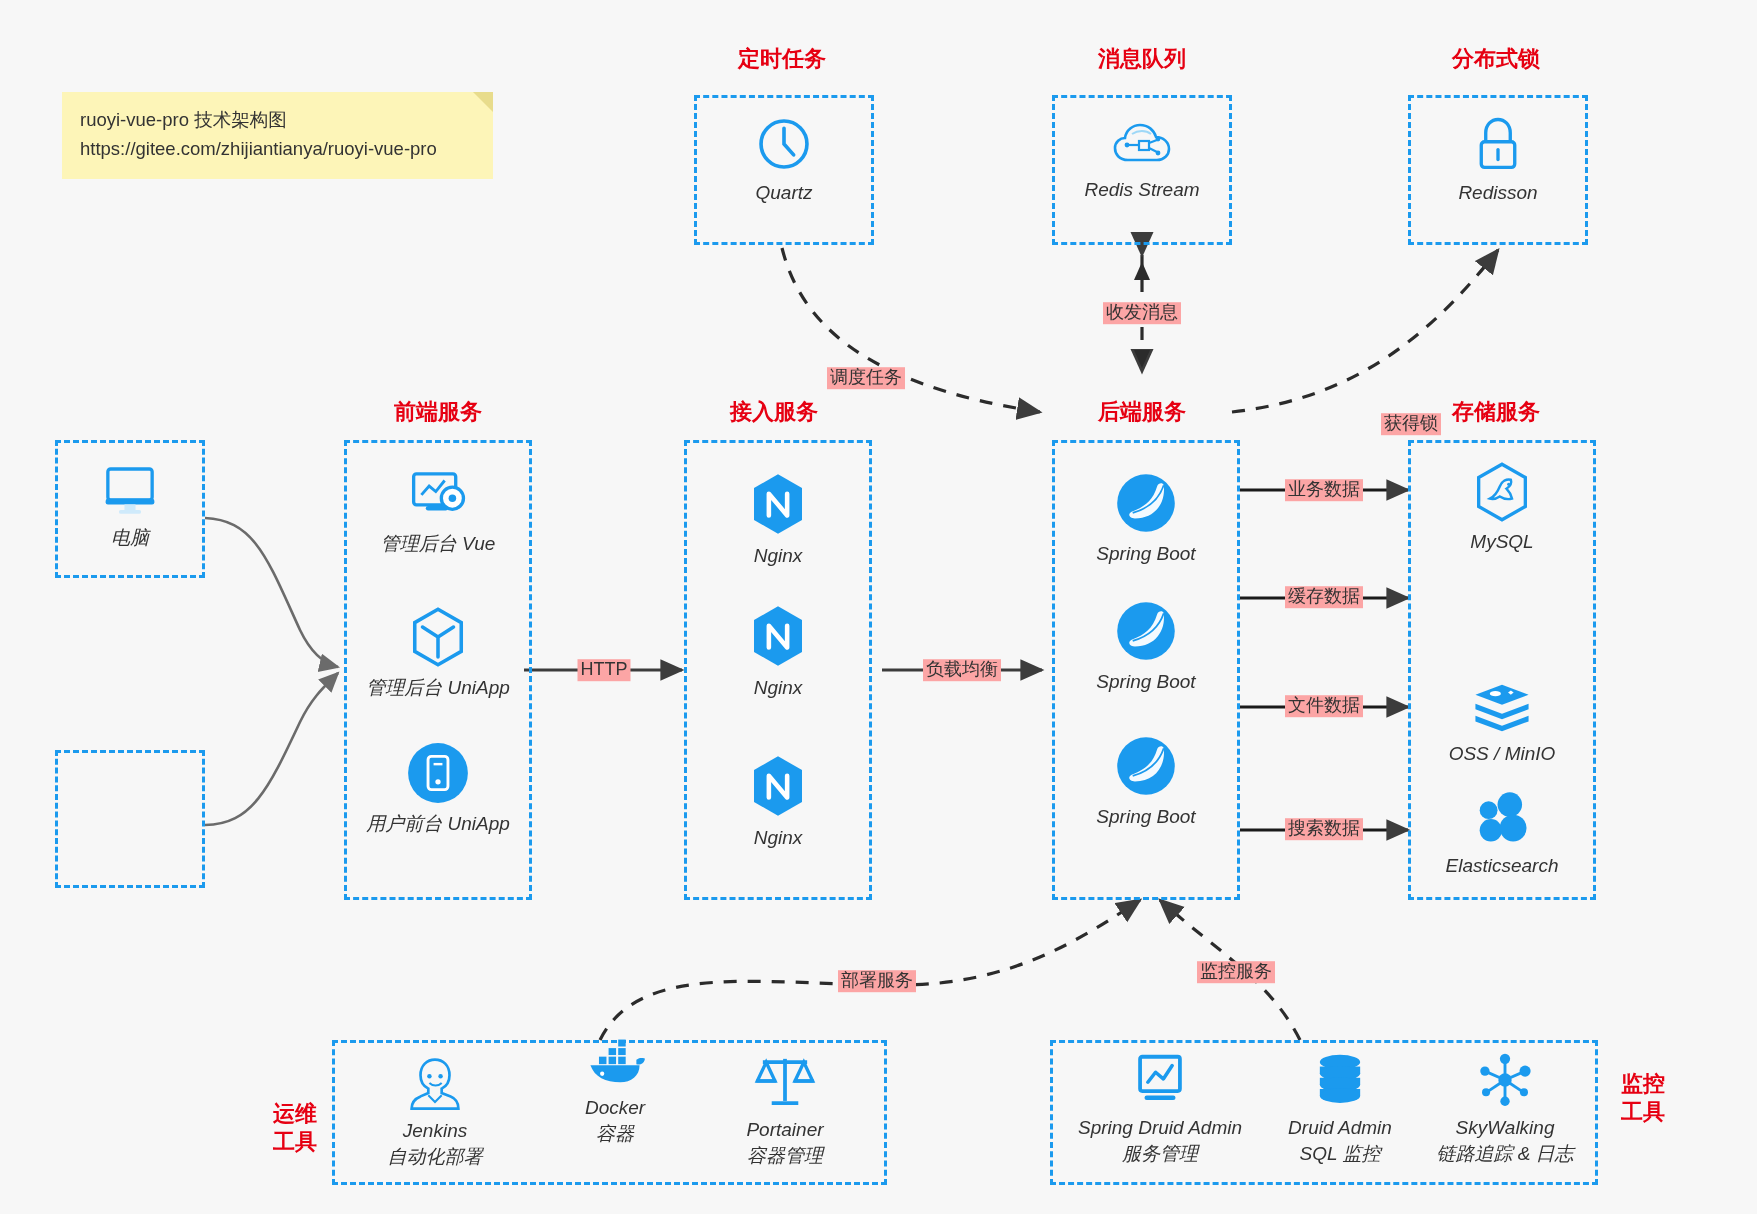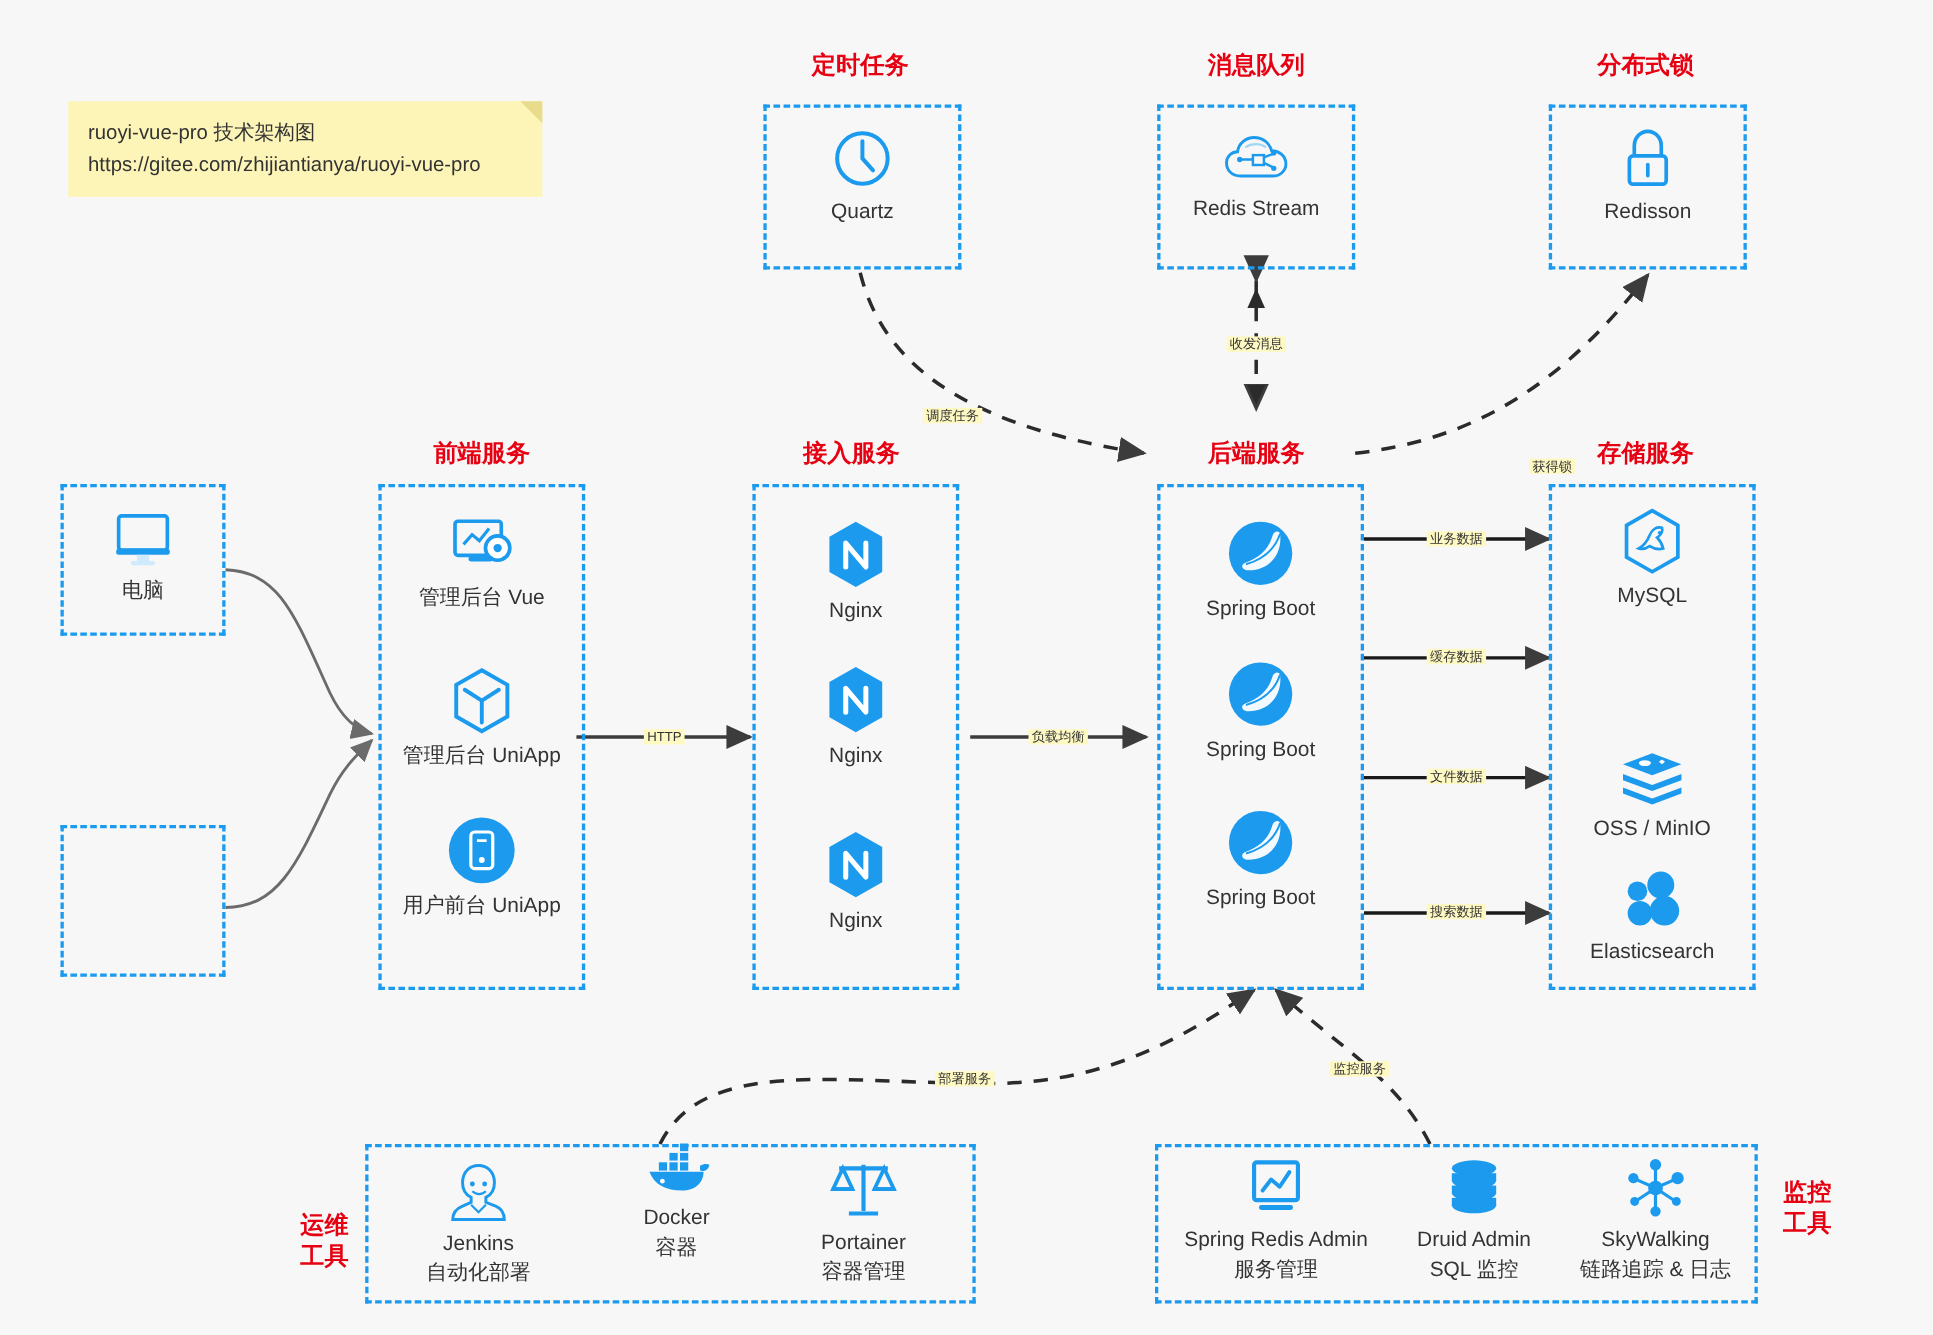--- a/index.html
+++ b/index.html
@@ -61,20 +61,21 @@
   }
 
   
   .node {
     position: absolute;
     display: flex;
     flex-direction: column;
     align-items: center;
     justify-content: flex-start;
     text-align: center;
+    font-style: italic;
   }
   .node .ico {
     display: block;
     line-height: 0;
   }
   .node .lbl {
     margin-top: 7px;
     font-size: 19px;
     color: #333333;
     white-space: nowrap;
@@ -82,22 +83,22 @@
   }
   .node .sub {
     font-size: 19px;
     color: #333333;
     white-space: nowrap;
   }
 
   
   .elabel {
     position: absolute;
-    background: #fef9c3;
-    font-size: 12px;
+    background: #fca5a5;
+    font-size: 18px;
     color: #333333;
     white-space: nowrap;
     padding: 0 3px;
     transform: translate(-50%, -50%);
     line-height: 1.2;
   }
 </style>
 </head>
 <body>
 
@@ -413,21 +414,21 @@
   <div class="gbox" style="left:1050px; top:1040px; width:548px; height:145px;"></div>
 
   <div class="node" style="left:1060px; top:1052px; width:200px;">
     <span class="ico">
       <svg width="62" height="56" viewBox="0 0 56 50">
         <rect x="10" y="4" width="36" height="31" rx="2" fill="none" stroke="#1b9aee" stroke-width="3.4"></rect>
         <path d="M17 27 L24 18 L31 24 L39 12" fill="none" stroke="#1b9aee" stroke-width="3.2" stroke-linecap="round" stroke-linejoin="round"></path>
         <rect x="14" y="39" width="28" height="4" rx="2" fill="#1b9aee"></rect>
       </svg>
     </span>
-    <span class="lbl">Spring Redis Admin</span>
+    <span class="lbl">Spring Druid Admin</span>
     <span class="sub">服务管理</span>
   </div>
 
   <div class="node" style="left:1255px; top:1052px; width:170px;">
     <span class="ico">
       <svg width="54" height="56" viewBox="0 0 48 50">
         <ellipse cx="24" cy="9" rx="18" ry="6.5" fill="#1b9aee"></ellipse>
         <rect x="6" y="13" width="36" height="6" fill="#1b9aee"></rect>
         <ellipse cx="24" cy="19" rx="18" ry="6.5" fill="#1b9aee"></ellipse>
         <rect x="6" y="23" width="36" height="6" fill="#1b9aee"></rect>

